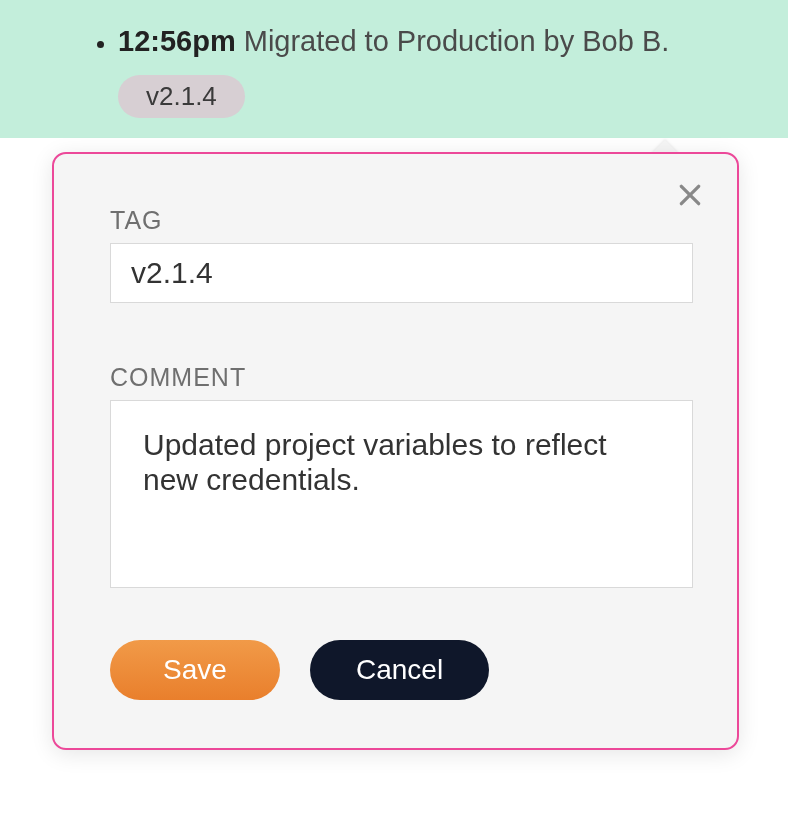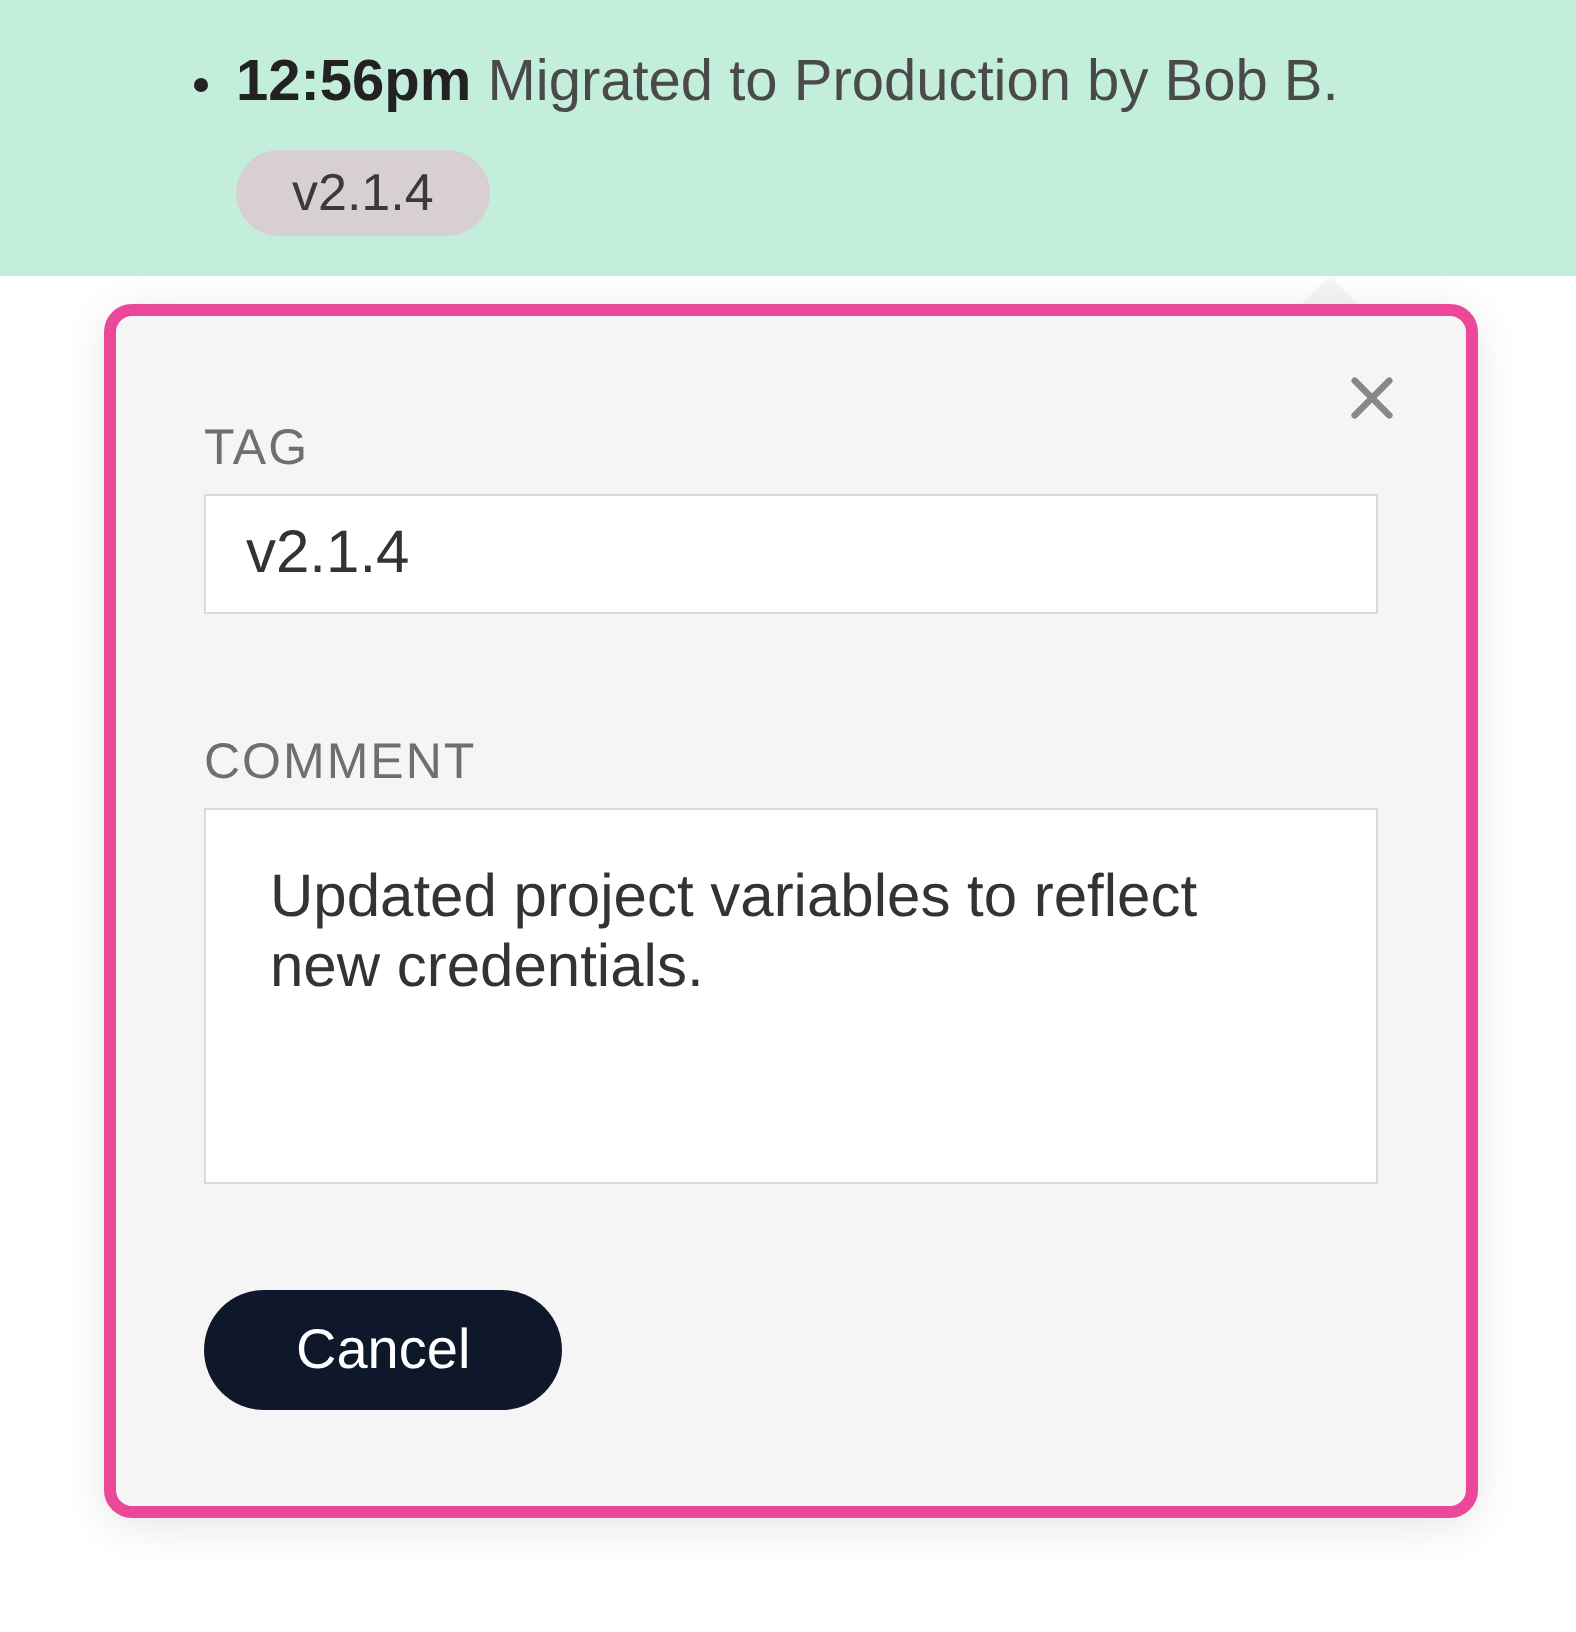--- a/index.html
+++ b/index.html
@@ -58,24 +58,24 @@
       right: 60px;
       width: 0;
       height: 0;
       border-left: 14px solid transparent;
       border-right: 14px solid transparent;
       border-bottom: 14px solid #f5f5f5;
       filter: drop-shadow(0 -1px 1px rgba(0,0,0,0.08));
     }
     .popover {
       background: #f5f5f5;
-      border: 6px solid #ec4899;
+      border: 2px solid #ec4899;
       border-radius: 14px;
       box-shadow: 0 4px 22px rgba(0,0,0,0.10);
-      padding: 42px 44px 48px 44px;
+      padding: 42px 44px 48px 56px;
       position: relative;
     }
     .close-btn {
       position: absolute;
       top: 22px;
       right: 28px;
       width: 38px;
       height: 38px;
       background: transparent;
       border: none;
@@ -172,16 +172,17 @@
       <div class="field-label">TAG</div>
       <input type="text" class="text-input" value="v2.1.4" style="">
     </div>
 
     <div class="comment-group">
       <div class="field-label">COMMENT</div>
       <textarea class="textarea-input" style="">Updated project variables to reflect new credentials.</textarea>
     </div>
 
     <div class="button-row">
+      <button class="btn btn-save">Save</button>
       <button class="btn btn-cancel">Cancel</button>
     </div>
   </div>
 </div>
 
 </body></html>

